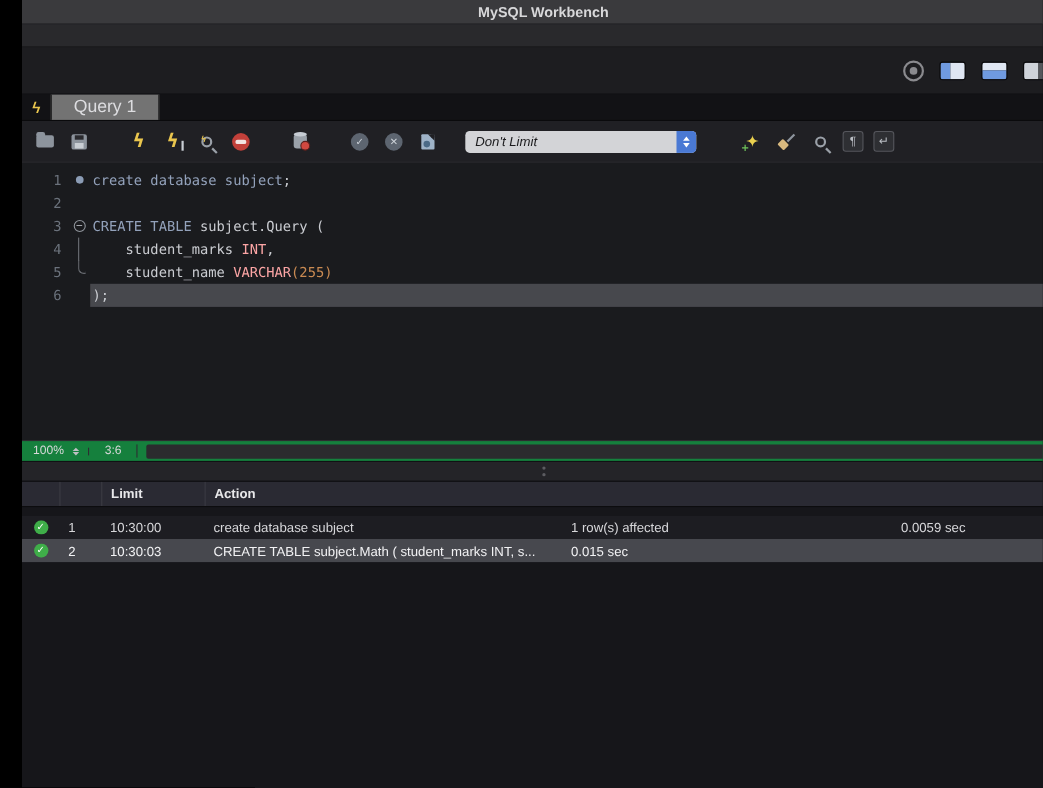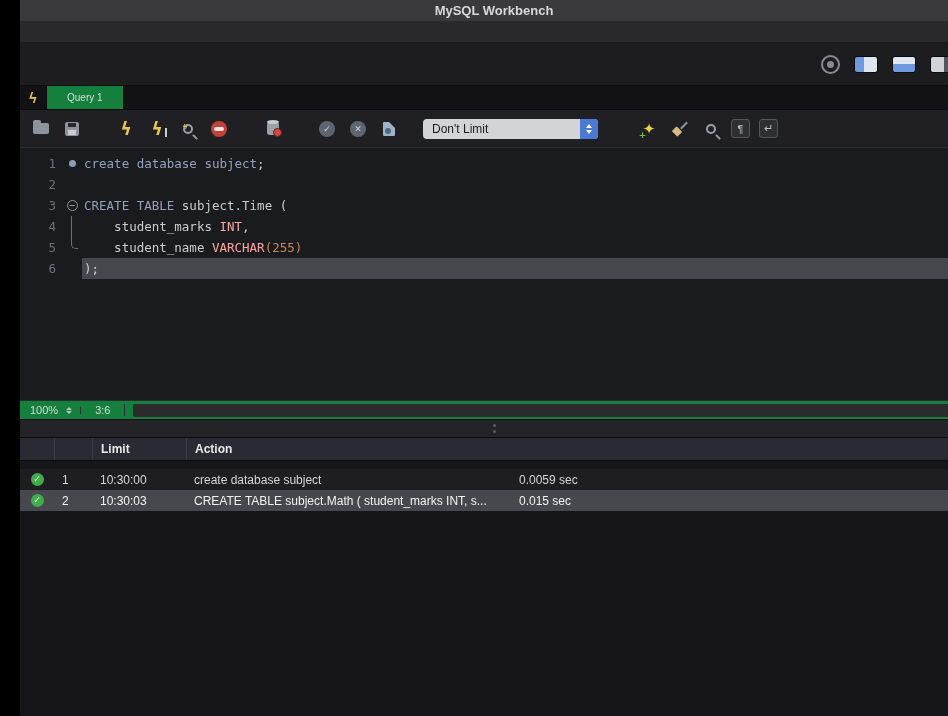--- a/index.html
+++ b/index.html
@@ -16,21 +16,21 @@
   .ring-icon { width:19px; height:19px; border-radius:50%; border:2px solid #8a8a8e; position:relative; }
   .ring-icon::after { content:''; position:absolute; left:4px; top:4px; width:7px; height:7px; border-radius:50%; background:#8a8a8e; }
   .panel-icon { width:24px; height:17px; border-radius:3px; overflow:hidden; display:flex; border:1px solid #0a0a0c; }
   .panel-icon.left  .pa { width:9px; background:#6f9ae0; } .panel-icon.left  .pb { flex:1; background:#dfe6f2; }
   .panel-icon.bottom { flex-direction:column; } .panel-icon.bottom .pa { flex:1; background:#dfe6f2; } .panel-icon.bottom .pb { height:8px; background:#6f9ae0; }
   .panel-icon.right .pa { flex:1; background:#cfd3da; } .panel-icon.right .pb { width:9px; background:#55575c; }
 
   
   .tabbar { height:24px; background:#121215; display:flex; align-items:stretch; border-bottom:1px solid #0a0a0c; }
   .tab-bolt { width:26px; display:flex; align-items:center; justify-content:center; color:#eac64e; font-size:14px; font-weight:bold; }
-  .tab { padding:0 20px; background:#15803d; display:flex; align-items:center; color:#dddde0; font-size:10px;
+  .tab { padding:0 20px; background:#737373; display:flex; align-items:center; color:#dddde0; font-size:16px;
          border-right:1px solid #0a0a0c; border-left:1px solid #0a0a0c; }
 
   
   .qtoolbar { height:38px; background:#202024; display:flex; align-items:center; padding:0 10px; gap:9px;
               border-bottom:1px solid #2b2b2f; }
   .tbtn { width:22px; height:22px; display:flex; align-items:center; justify-content:center; position:relative; }
   .gap8 { width:8px; } .gap14 { width:14px; }
   .bolt { color:#eac64e; font-size:17px; font-weight:bold; font-family:"DejaVu Sans", sans-serif; }
   .i-folder { width:16px; height:11px; background:#8d949d; border-radius:2px; position:relative; }
   .i-folder::before { content:''; position:absolute; top:-3px; left:0; width:8px; height:4px; background:#8d949d; border-radius:2px 2px 0 0; }
@@ -43,21 +43,21 @@
   .mag-bolt { position:absolute; font-size:8px; color:#eac64e; left:6px; top:4px; font-weight:bold; }
   .i-stop { width:16px; height:16px; border-radius:50%; background:#c2403a; position:relative; }
   .i-stop::after { content:''; position:absolute; left:3px; top:6px; width:10px; height:4px; border-radius:2px; background:#f2e3e1; }
   .i-db { width:12px; height:13px; background:#9aa1a9; border-radius:3px; position:relative; }
   .i-db::before { content:''; position:absolute; top:-2px; left:0; width:12px; height:4px; border-radius:50%; background:#c6ccd3; }
   .i-db::after { content:''; position:absolute; right:-3px; bottom:-2px; width:7px; height:7px; border-radius:50%; background:#d04840; border:1px solid #5c1f1c; }
   .i-circle { width:16px; height:16px; border-radius:50%; background:#5d6570; color:#cfd4da; font-size:9px; display:flex; align-items:center; justify-content:center; }
   .i-doc { width:12px; height:14px; background:#9fb3c8; border-radius:1px; position:relative; }
   .i-doc::before { content:''; position:absolute; right:0; top:0; border:3px solid #202024; border-left-color:transparent; border-bottom-color:transparent; }
   .i-doc::after { content:''; position:absolute; left:2px; bottom:2px; width:6px; height:6px; border-radius:50%; background:#4c6a86; }
-  .dropdown { width:175px; height:20px; margin:0 14px; background:#d3d4d7; border-radius:4px; display:flex; align-items:center; overflow:hidden; }
+  .dropdown { width:210px; height:20px; margin:0 14px; background:#d3d4d7; border-radius:4px; display:flex; align-items:center; overflow:hidden;font-style:italic; }
   .dropdown .dd-label { flex:1; color:#1b1b1d; font-size:12px; padding-left:9px; }
   .dd-cap { width:18px; height:20px; background:#4a79d4; display:flex; flex-direction:column; align-items:center; justify-content:center; gap:2px; }
   .tri-up    { width:0; height:0; border-left:3px solid transparent; border-right:3px solid transparent; border-bottom:4px solid #fff; }
   .tri-down  { width:0; height:0; border-left:3px solid transparent; border-right:3px solid transparent; border-top:4px solid #fff; }
   .i-star { color:#ead04e; font-size:15px; font-family:"DejaVu Sans", sans-serif; position:relative; }
   .i-star::after { content:'+'; position:absolute; left:-4px; bottom:-2px; color:#6fc25a; font-size:9px; font-weight:bold; }
   .i-broom { width:18px; height:18px; position:relative; }
   .i-broom::before { content:''; position:absolute; width:2px; height:9px; background:#8d949d; transform:rotate(45deg); right:4px; top:1px; }
   .i-broom::after { content:''; position:absolute; width:8px; height:7px; background:#d8b97f; left:2px; top:8px; border-radius:1px; transform:rotate(45deg); }
   .sqbtn { width:19px; height:19px; border:1px solid #55565c; border-radius:3px; background:#2e2f33; color:#b9bdc3;
@@ -208,21 +208,21 @@
         <div class="code-line">
           <span class="gutter-num">2</span>
           <span class="marker-col"></span>
           <span class="line-body"></span>
         </div>
         <div class="code-line">
           <span class="gutter-num">3</span>
           <span class="marker-col fold-start">
             <span class="fold-circle">−</span>
           </span>
-          <span class="line-body"><span class="tok-kw">CREATE TABLE </span><span class="tok-pl">subject.Time </span><span class="tok-pl">(</span></span>
+          <span class="line-body"><span class="tok-kw">CREATE TABLE </span><span class="tok-pl">subject.Query </span><span class="tok-pl">(</span></span>
         </div>
         <div class="code-line">
           <span class="gutter-num">4</span>
           <span class="marker-col fold-mid"></span>
           <span class="line-body"><span class="tok-pl">    student_marks </span><span class="tok-ty">INT</span><span class="tok-pl">,</span></span>
         </div>
         <div class="code-line">
           <span class="gutter-num">5</span>
           <span class="marker-col fold-end"></span>
           <span class="line-body"><span class="tok-pl">    student_name </span><span class="tok-ty">VARCHAR</span><span class="tok-nu">(255)</span></span>
@@ -259,20 +259,21 @@
   </div>
 
   <div class="orows">
       <div class="ogrid out-row">
         <div class="cell c-status">
           <span class="check">✓</span>
         </div>
         <div class="cell c-idx">1</div>
         <div class="cell c-time">10:30:00</div>
         <div class="cell c-action">create database subject</div>
+        <div class="cell c-resp">1 row(s) affected</div>
         <div class="cell c-dur">0.0059 sec</div>
       </div>
       <div class="ogrid out-row selected">
         <div class="cell c-status">
           <span class="check">✓</span>
         </div>
         <div class="cell c-idx">2</div>
         <div class="cell c-time">10:30:03</div>
         <div class="cell c-action">CREATE TABLE subject.Math (  student_marks INT,   s...</div>
         <div class="cell c-dur">0.015 sec</div>

